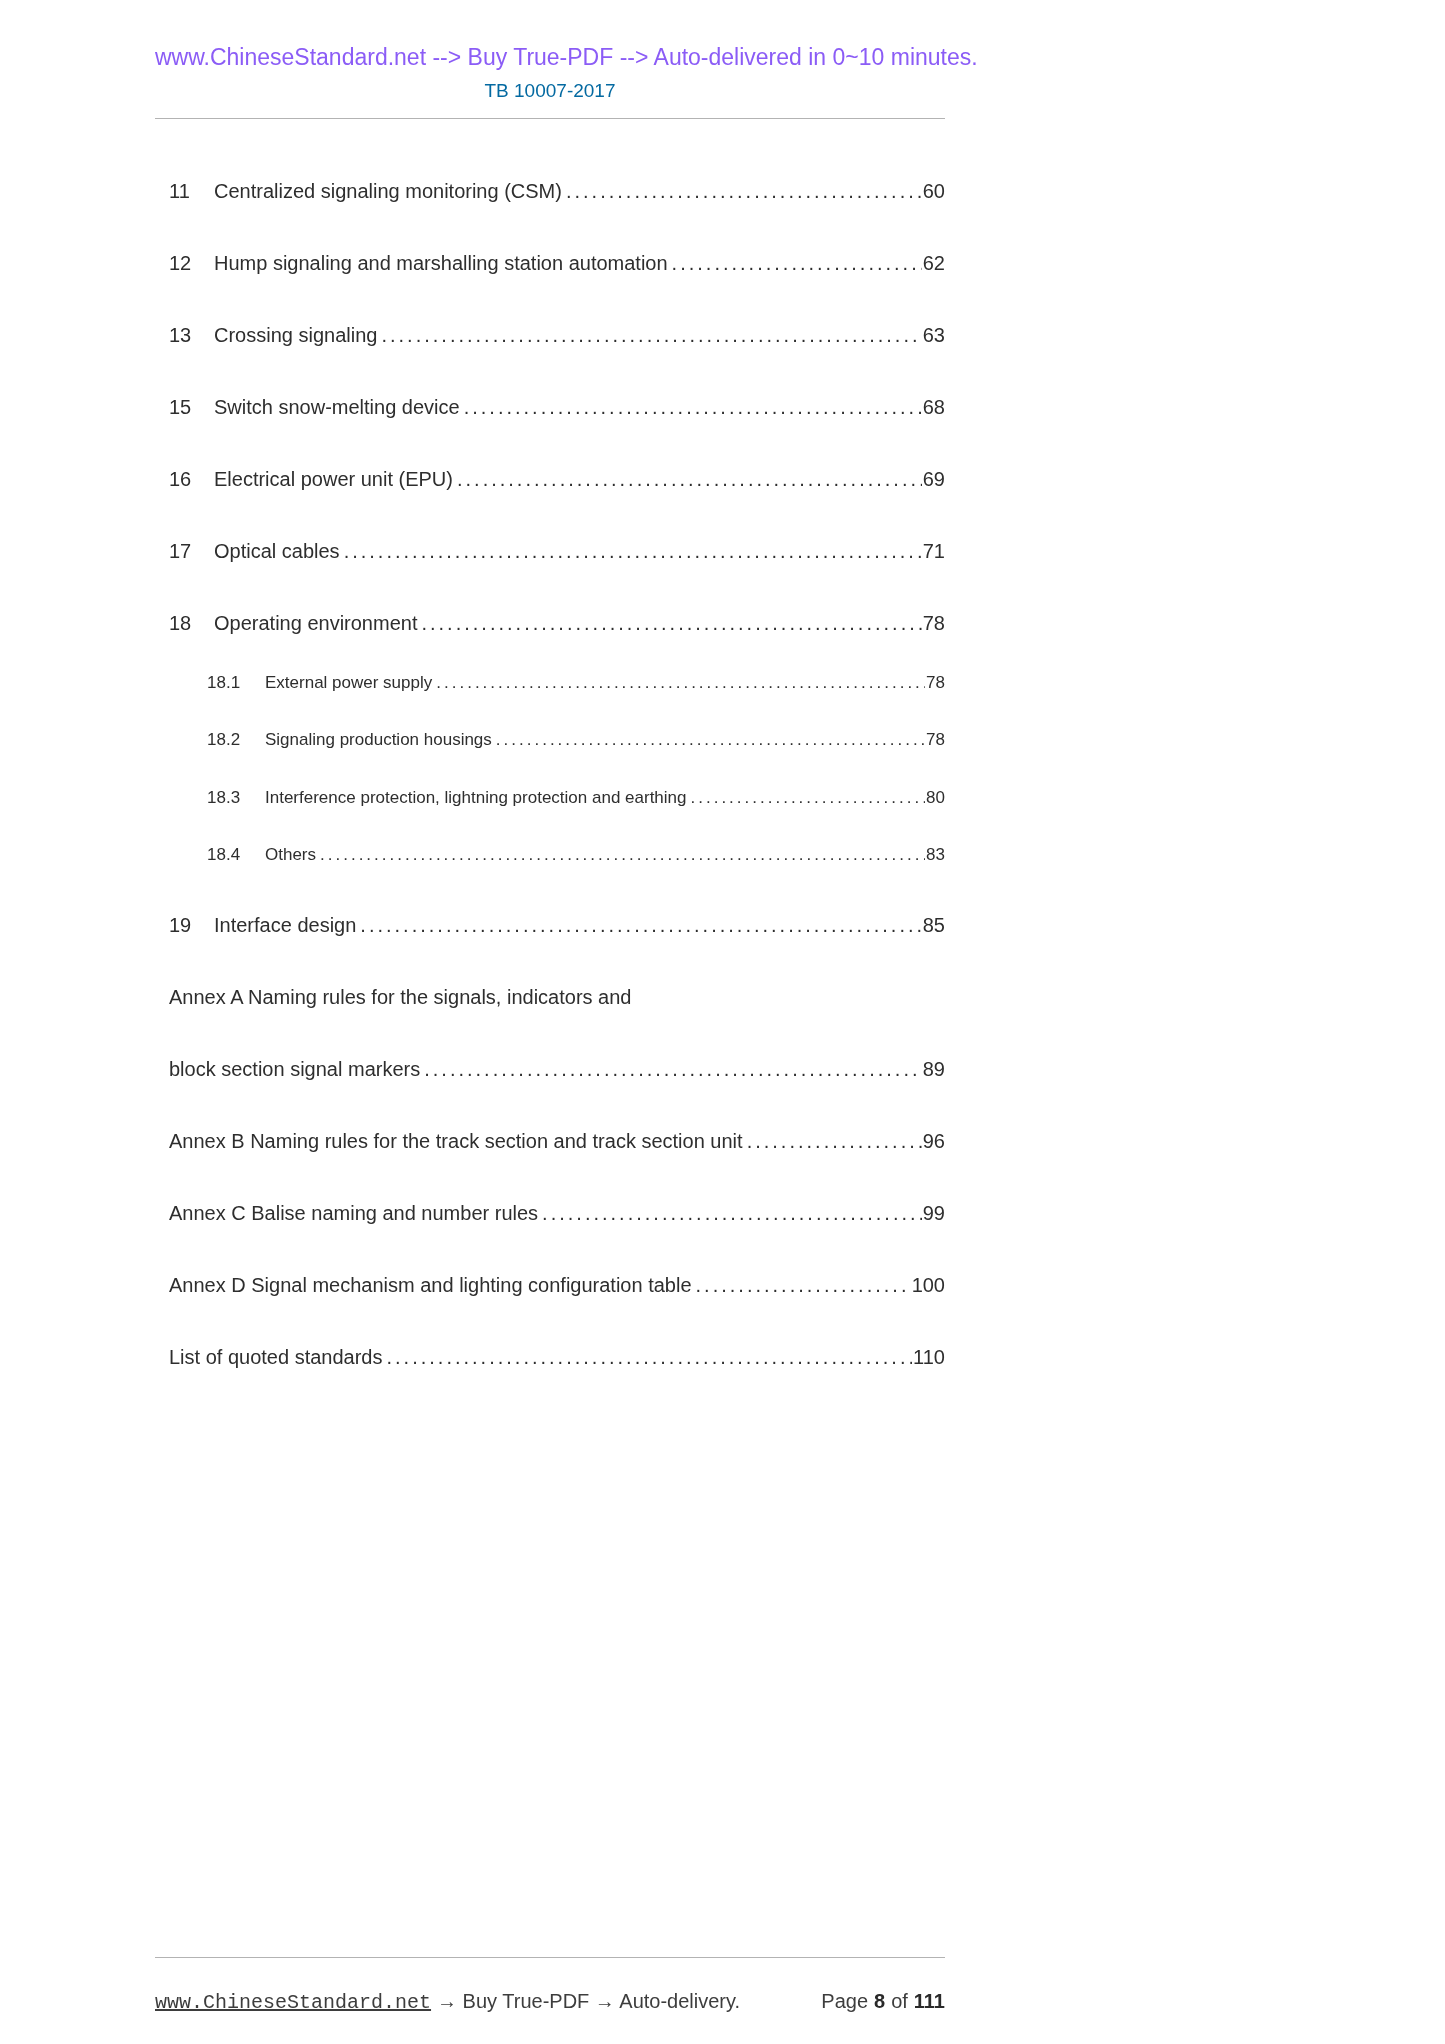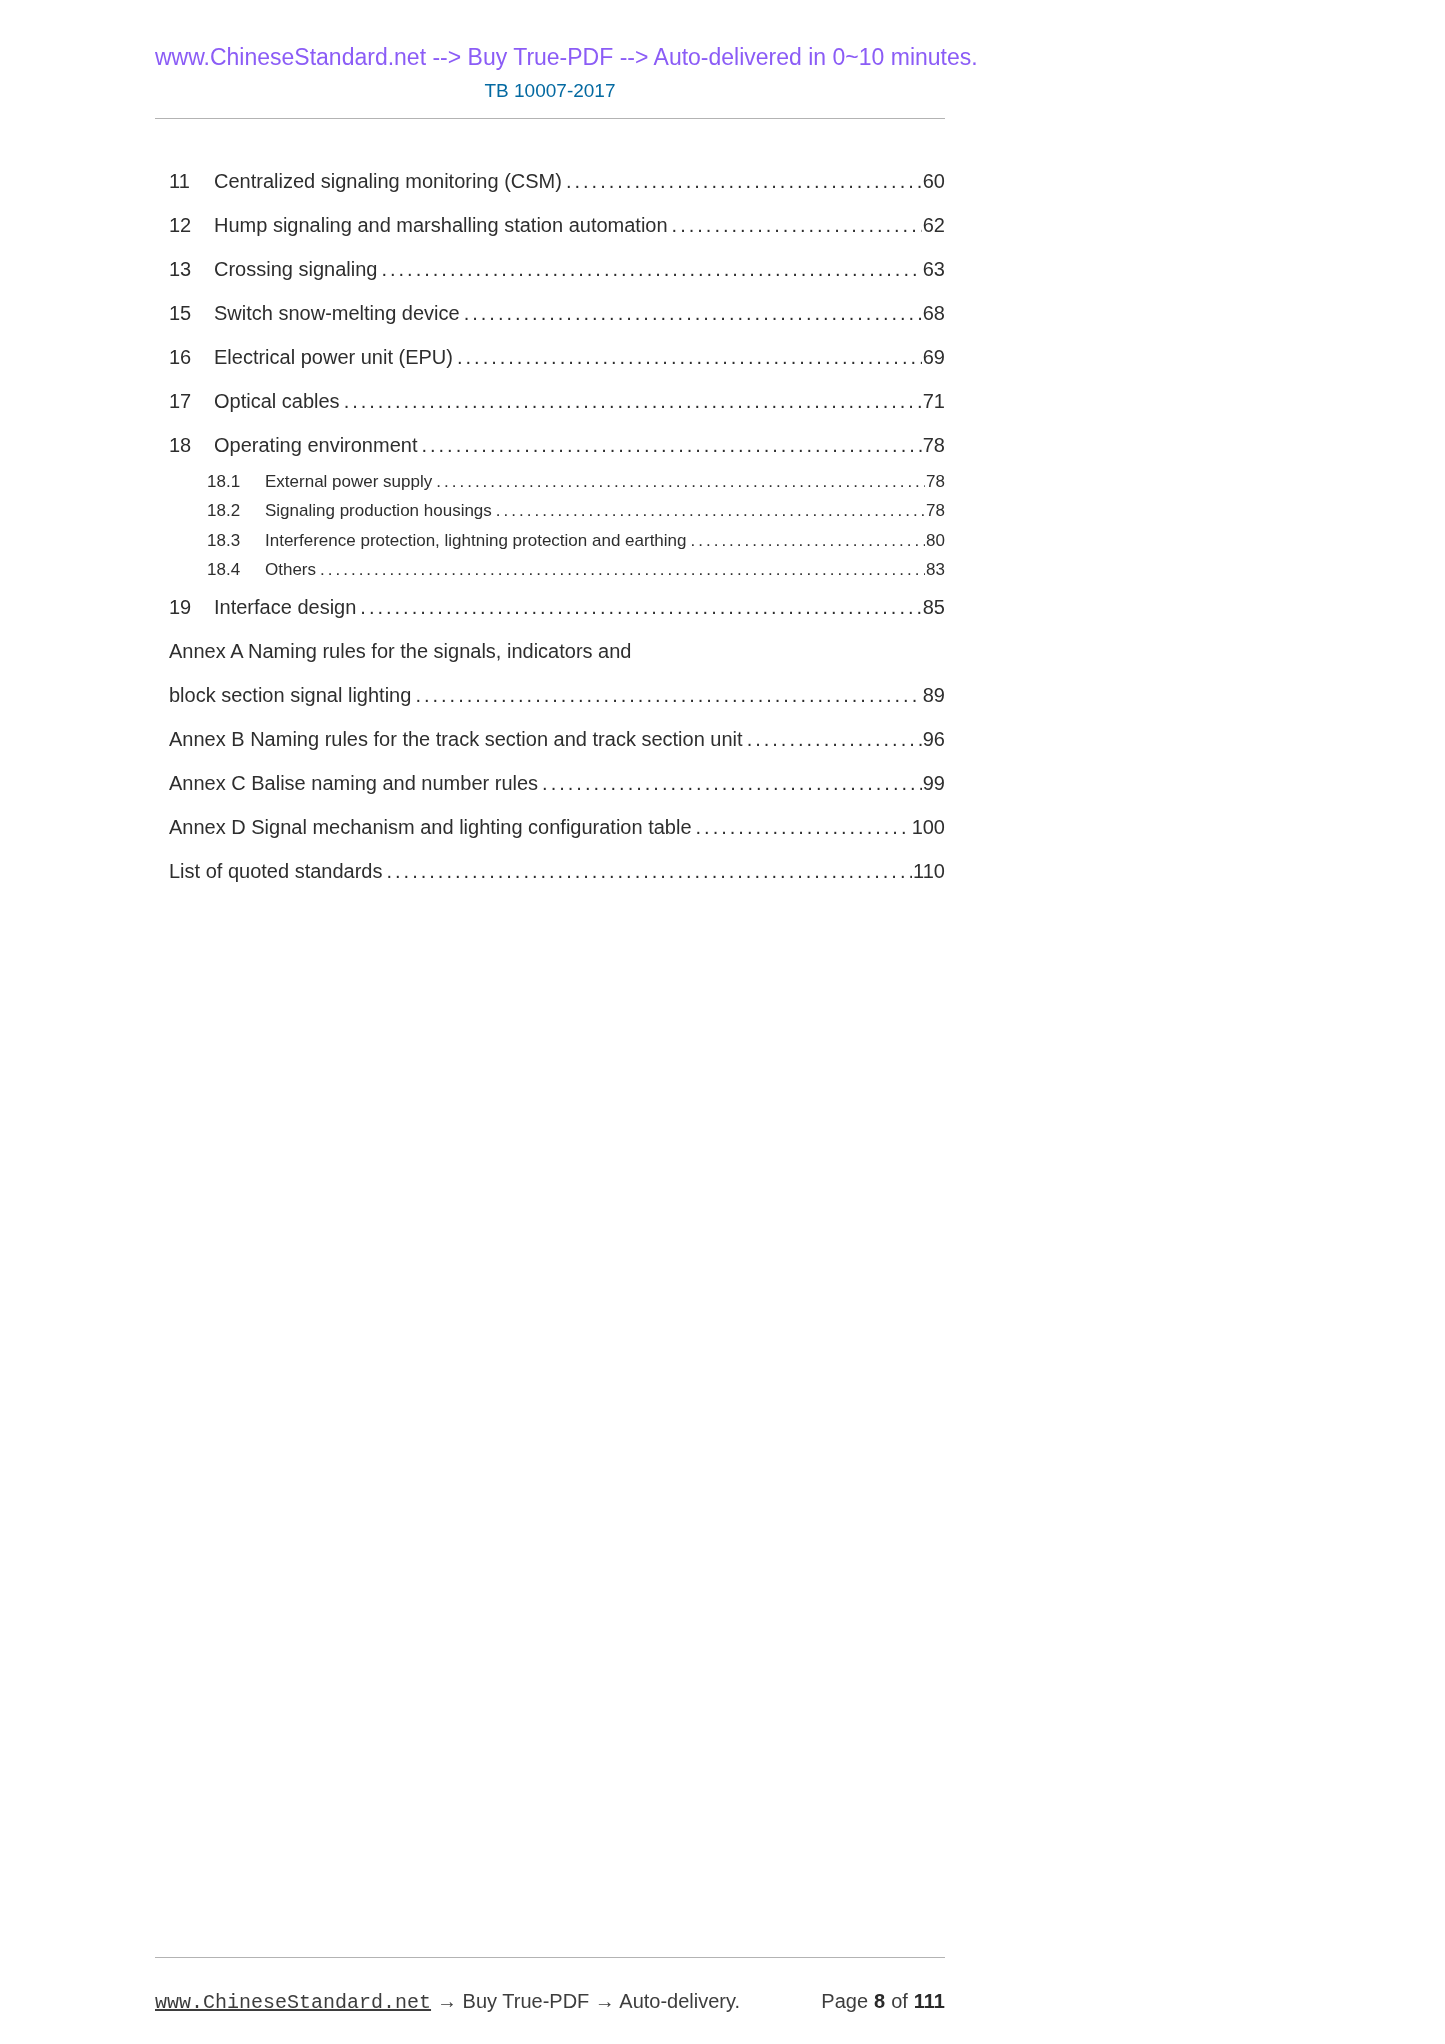--- a/index.html
+++ b/index.html
@@ -45,22 +45,23 @@
     line-height: 26px;
     color: #0369a1;
   }
 
   
   .toc {
     margin-top: 40px;
   }
   .toc-row {
     display: flex;
-    align-items: center;
+    align-items: flex-end;
     overflow: hidden;
+    margin-top: 28px;
   }
   .toc-row.l1 {
     height: 44px;
     font-size: 20px;
     padding-left: 14px;
   }
   .toc-row.l2 {
     height: 29.5px;
     font-size: 17px;
     padding-left: 52px;
@@ -210,21 +211,21 @@
         <div class="toc-row l1">
           <span class="toc-num">19</span>
           <span class="toc-title">Interface design</span>
           <span class="toc-leader"></span>
           <span class="toc-page">85</span>
         </div>
         <div class="toc-row l1 no-num no-leader">
           <span class="toc-title">Annex A Naming rules for the signals, indicators and</span>
         </div>
         <div class="toc-row l1 no-num">
-          <span class="toc-title">block section signal lighting</span>
+          <span class="toc-title">block section signal markers</span>
           <span class="toc-leader"></span>
           <span class="toc-page">89</span>
         </div>
         <div class="toc-row l1 no-num">
           <span class="toc-title">Annex B Naming rules for the track section and track section unit</span>
           <span class="toc-leader"></span>
           <span class="toc-page">96</span>
         </div>
         <div class="toc-row l1 no-num">
           <span class="toc-title">Annex C Balise naming and number rules</span>

